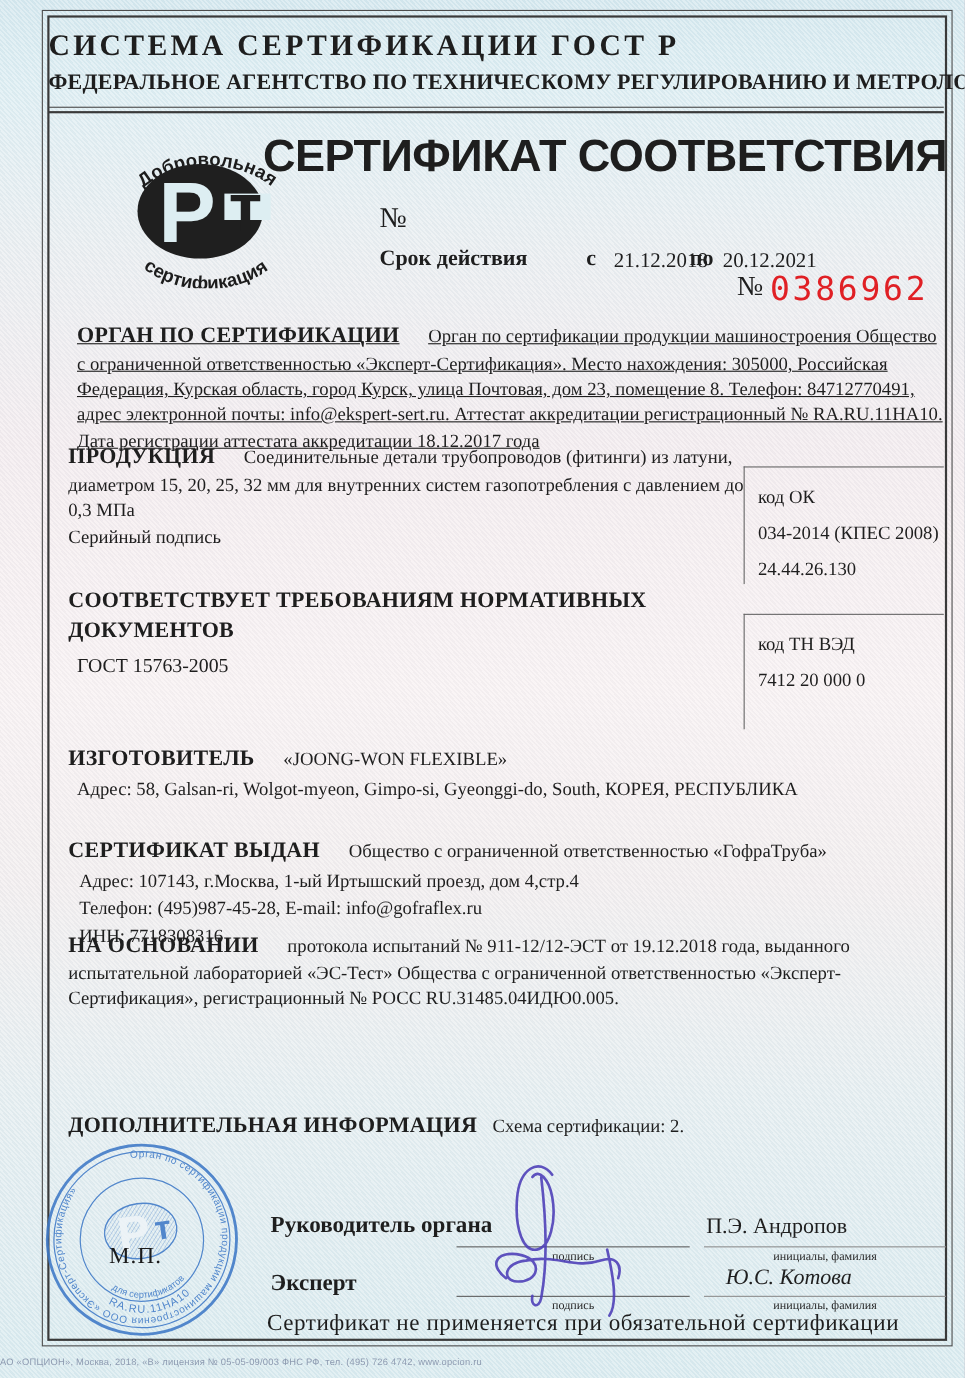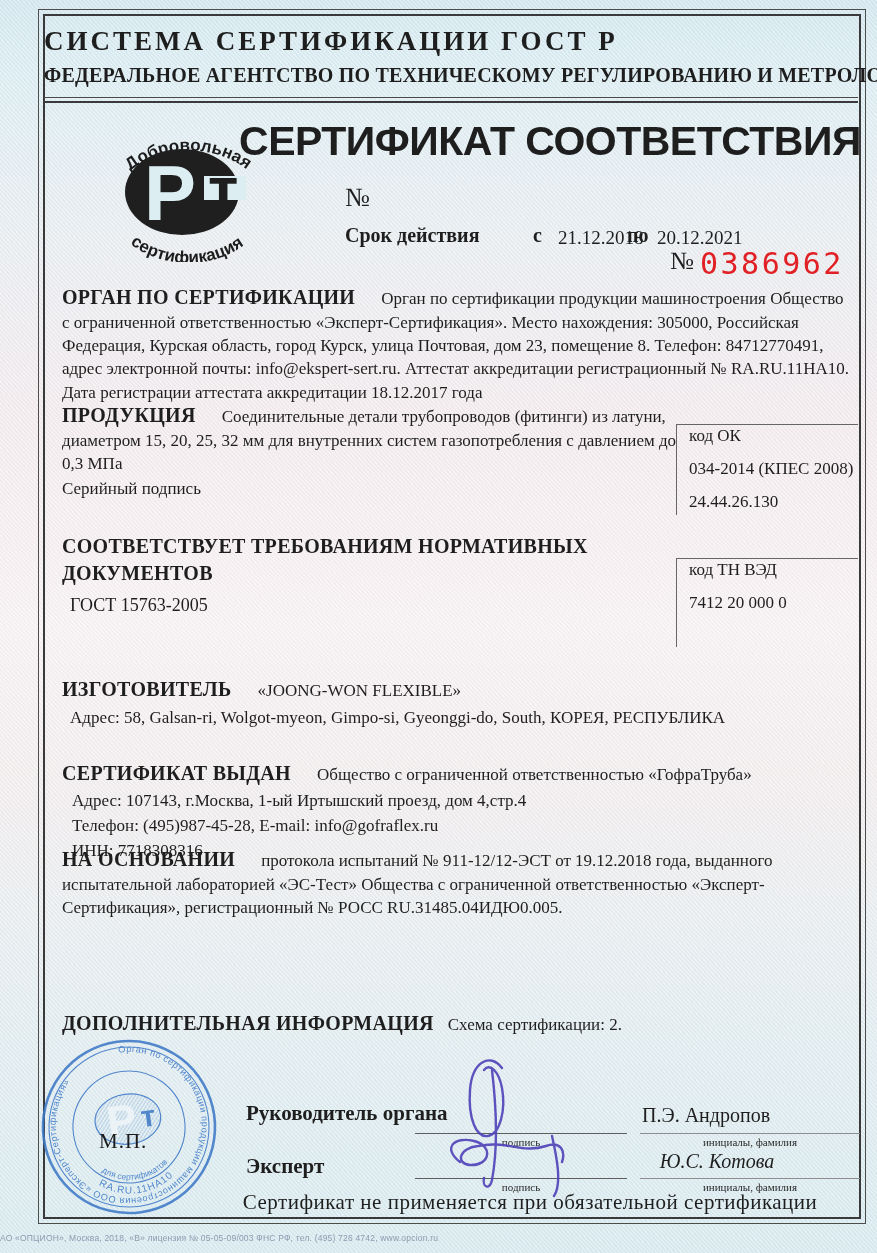--- a/index.html
+++ b/index.html
@@ -33,21 +33,21 @@
   .val-to{left:657px;top:227px;font-size:19px;}
   .formnum-label{left:670px;top:247px;font-size:25px;}
   .formnum-value{left:700px;top:246px;font-size:30px;letter-spacing:2.5px;color:#e02025;font-family:"DejaVu Sans Mono",monospace;}
   
   .sec{line-height:1.36;font-size:17px;}
   .sec b.h{font-size:20px;letter-spacing:.3px;}
   .gap{display:inline-block;width:26px;}
   .org{left:62px;top:284px;width:792px;}
   .product{left:62px;top:402px;width:618px;}
   .serial{margin-top:2px;}
-  .codebox{border-left:1px solid #666;border-top:1px solid #666;padding:0 4px 0 12px;font-size:17px;line-height:1.25;}
+  .codebox{border-left:1px solid #666;border-top:1px solid #666;padding:16px 4px 0 12px;font-size:17px;line-height:1.25;}
   .box-ok{left:676px;top:424px;width:165px;height:90px;}
   .box-tn{left:676px;top:558px;width:165px;height:88px;}
   .codebox .cb-label{display:block;margin-bottom:12px;}
   .compliance{left:62px;top:533px;width:600px;}
   .compliance .gost{margin-top:6px;font-size:18px;margin-left:8px;}
   .manu{left:62px;top:676px;width:792px;}
   .manu .addr{margin-top:3px;padding-left:8px;}
   .issued{left:62px;top:760px;width:792px;}
   .issued .ln{padding-left:10px;margin-top:2px;}
   .basis{left:62px;top:846px;width:794px;}
@@ -109,21 +109,21 @@
 
   <div class="abs val-label">Срок действия</div>
   <div class="abs val-c">с</div>
   <div class="abs val-from">21.12.2018</div>
   <div class="abs val-po">по</div>
   <div class="abs val-to">20.12.2021</div>
 
   <div class="abs formnum-label">№</div>
   <div class="abs formnum-value">0386962</div>
 
-  <p class="abs sec org" style="margin:0;">
+  <p class="abs sec org" style="margin:8px;text-decoration:underline;">
     <b class="h">ОРГАН ПО СЕРТИФИКАЦИИ</b><span class="gap"></span><span>Орган по сертификации продукции машиностроения Общество с ограниченной ответственностью «Эксперт-Сертификация». Место нахождения: 305000, Российская Федерация, Курская область, город Курск, улица Почтовая, дом 23, помещение 8. Телефон: 84712770491, адрес электронной почты: info@ekspert-sert.ru. Аттестат аккредитации регистрационный № RA.RU.11НА10. Дата регистрации аттестата аккредитации 18.12.2017 года</span>
   </p>
 
   <p class="abs sec product" style="margin:0;">
     <b class="h">ПРОДУКЦИЯ</b><span class="gap"></span><span>Соединительные детали трубопроводов (фитинги) из латуни, диаметром 15, 20, 25, 32 мм для внутренних систем газопотребления с давлением до 0,3 МПа</span>
     <span class="serial" style="display:block;">Серийный подпись</span>
   </p>
 
   <div class="abs codebox box-ok">
     <span class="cb-label">код ОК</span>

